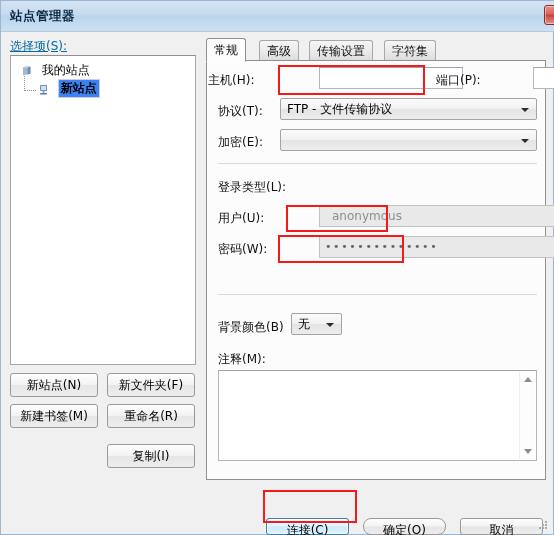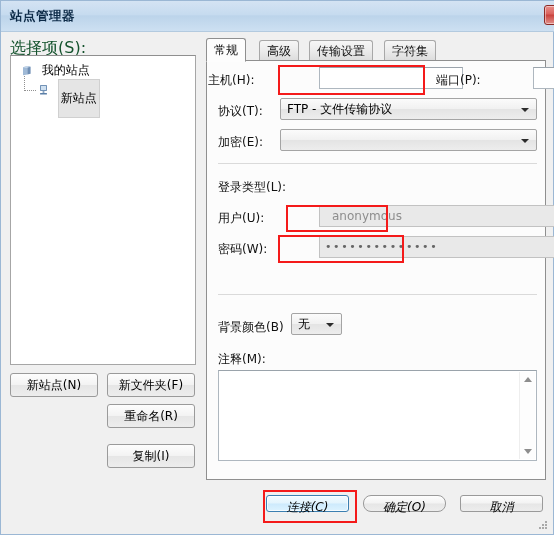--- a/index.html
+++ b/index.html
@@ -54,22 +54,23 @@
     background: linear-gradient(to bottom, #e8908b 0%, #d9615c 45%, #c9413c 50%, #e2928c 100%);
     box-shadow: inset 0 0 0 1px rgba(255,255,255,.45);
     cursor: pointer;
   }
   .close-btn svg { position:absolute; left: 10px; top: 4px; }
 
   
   .left-label {
     position: absolute;
     left: 9px; top: 37px;
-    font-size: 16px;
-    color: #14532d;
+    font-size: 12px;
+    color: #0369a1;
+    text-decoration: underline;
   }
   .tree {
     position: absolute;
     left: 9px; top: 54px;
     width: 186px; height: 310px;
     box-sizing: border-box;
     background: #fff;
     border: 1px solid #a6a6a6;
     border-top-color: #8f8f8f;
     overflow: hidden;
@@ -80,26 +81,27 @@
     line-height: 19px;
     white-space: nowrap;
     font-size: 12px;
     cursor: default;
   }
   .tree-row.root { padding-left: 10px; margin-top: 5px; }
   .tree-row.child { padding-left: 26px; }
   .tree-icon { display: inline-block; vertical-align: -3px; margin-right: 4px; }
   .tree-label { display: inline-block; vertical-align: top; }
   .tree-row.selected .tree-label {
-    background: #e5e5e5;
+    background: #3b82f6;
     border: 1px solid #d0d0d0;
-    padding: 10px 2px;
+    padding: 0 2px;
     margin-top: -1px;
     line-height: 17px;
     height: 17px;
+    font-weight: bold;
   }
   .tree-dotline {
     position: absolute;
     left: 13px; top: -4px;
     width: 11px; height: 14px;
     border-left: 1px dotted #909090;
     border-bottom: 1px dotted #909090;
   }
 
   
@@ -261,22 +263,21 @@
     border-right: 4px solid transparent;
   }
   .sarrow.up { top: 5px; border-bottom: 5px solid #8d8d8d; }
   .sarrow.dn { bottom: 5px; border-top: 5px solid #8d8d8d; }
 
   
   .bbtn {
     position: absolute;
     width: 83px; height: 17px;
     line-height: 23px;
-    top: 494px;
-    font-style: italic;
+    top: 517px;
   }
   .bbtn.default {
     border: 1px solid #3c7fb1;
     background: linear-gradient(to bottom, #f2fbff 0%, #e3f4fd 48%, #cdeafc 52%, #ddf3ff 100%);
     box-shadow: inset 0 0 0 1px rgba(255,255,255,.7);
   }
 
   
   .redbox {
     position: absolute;
@@ -324,20 +325,21 @@
           <rect x="5.6" y="8" width="1.8" height="2" fill="#8aa4c0"></rect>
           <rect x="3" y="10" width="7" height="1.6" rx=".6" fill="#5b7fa8"></rect>
         </svg>
       </span>
       <span class="tree-label">新站点</span>
     </div>
   </div>
 
   <button class="btn lbtn" style="left:9px;  top:372px;">新站点(N)</button>
   <button class="btn lbtn" style="left:106px;top:372px;">新文件夹(F)</button>
+  <button class="btn lbtn" style="left:9px;  top:403px;">新建书签(M)</button>
   <button class="btn lbtn" style="left:106px;top:403px;">重命名(R)</button>
   <button class="btn lbtn" style="left:106px;top:443px;">复制(I)</button>
 
   <div class="tabpage">
 
     <span class="flabel" style="left:1px; top:11px;">主机(H):</span>
     <input class="txt" style="left: 73px; top: 6px; width: 144px;" value="">
     <span class="flabel" style="left:229px; top:11px;">端口(P):</span>
     <input class="txt" style="left: 287px; top: 6px; width: 43px;" value="">
 

